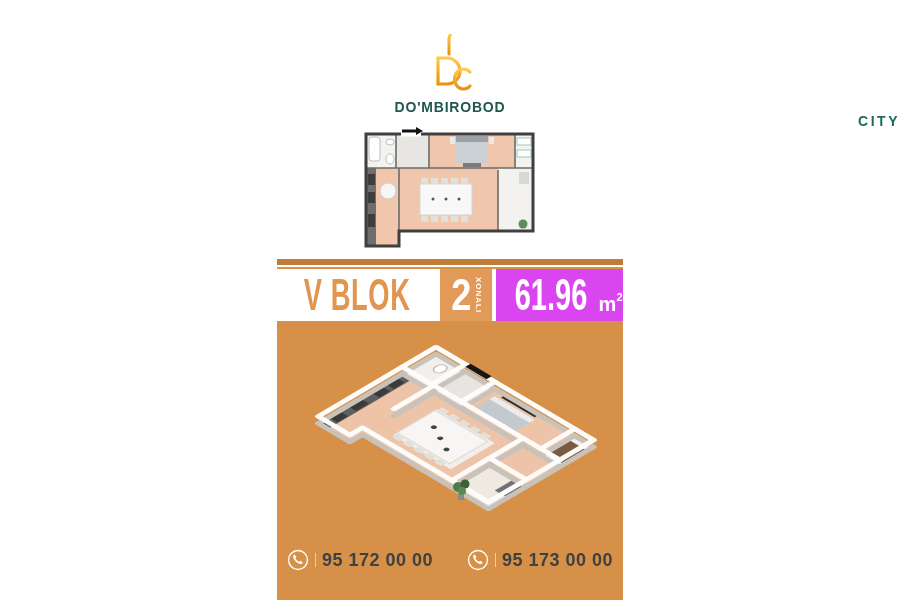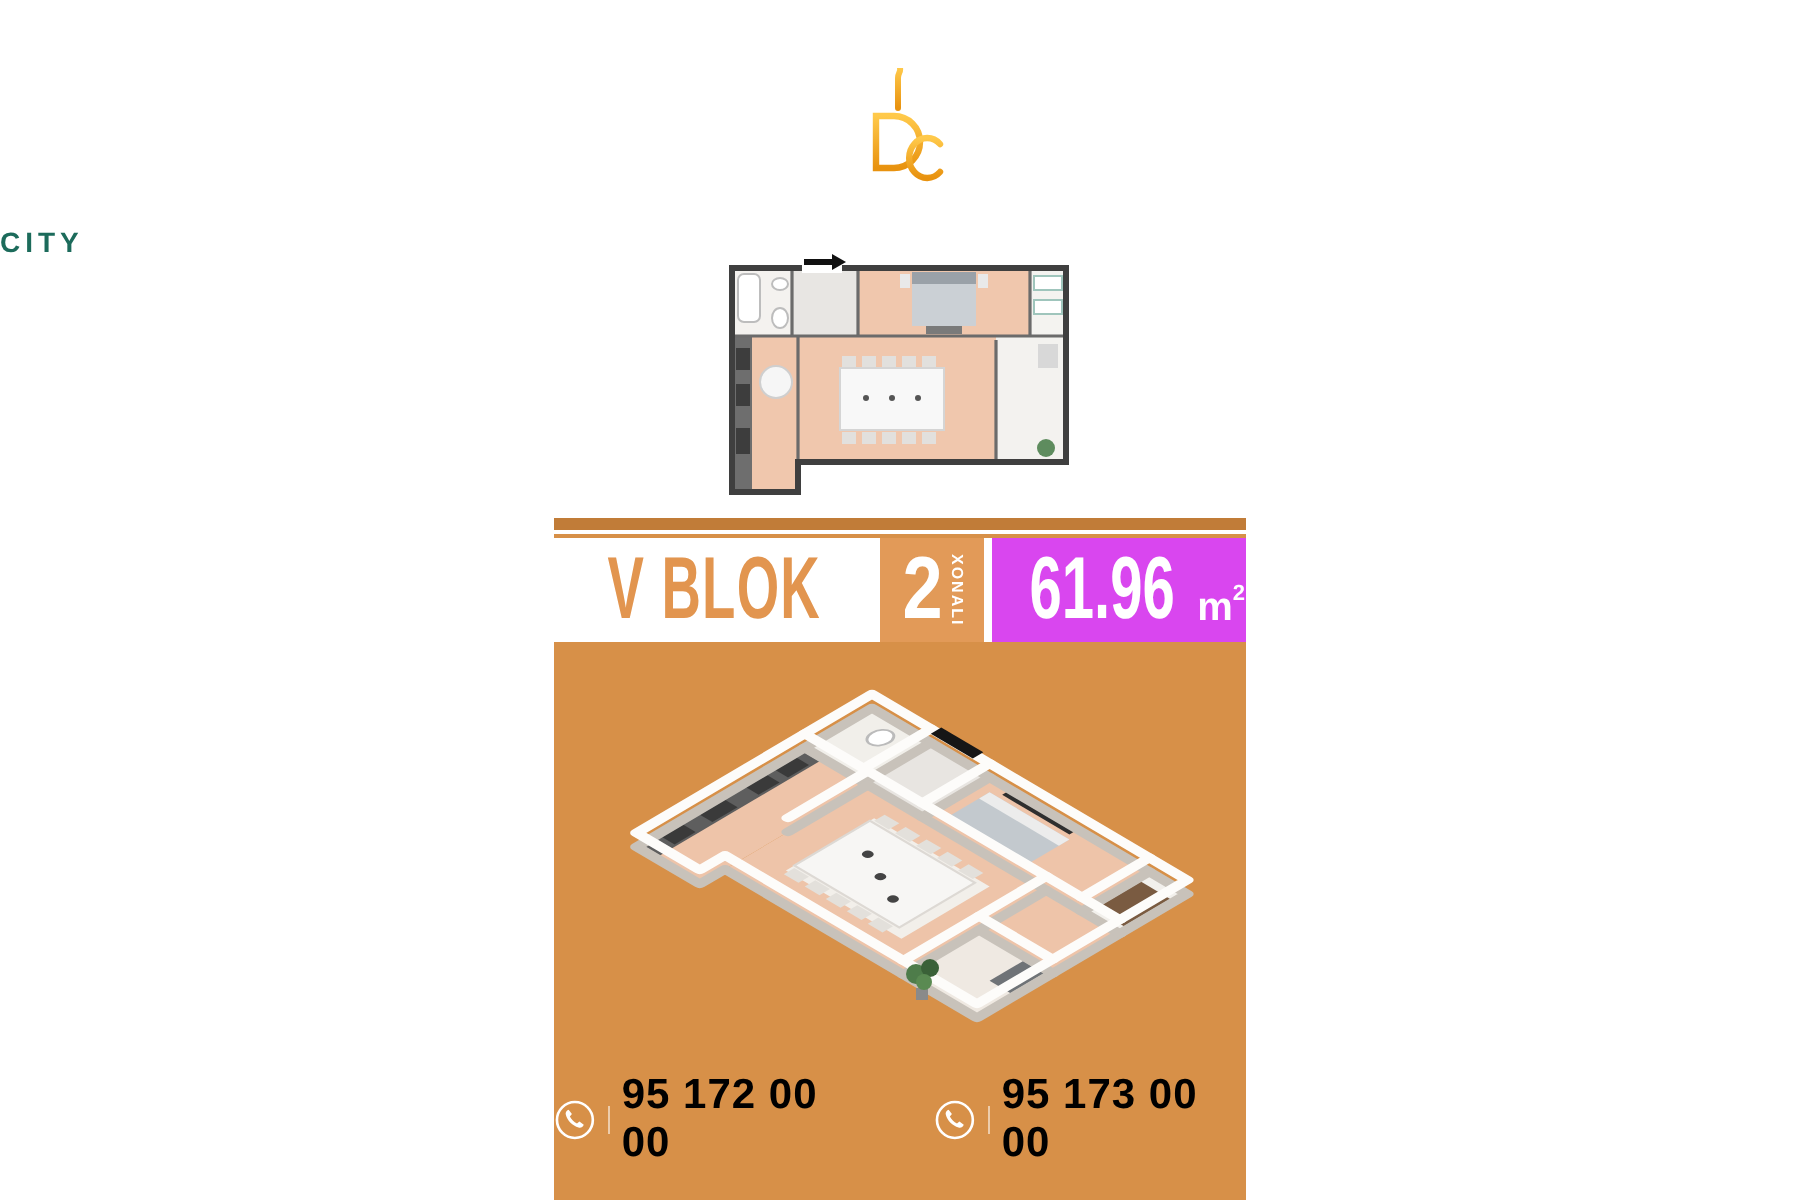--- a/index.html
+++ b/index.html
@@ -8,21 +8,21 @@
     position:relative; width:900px; height:600px; background:#ffffff;
     font-family:"Liberation Sans", sans-serif; overflow:hidden;
   }
   
   .logo { position:absolute; left:420px; top:34px; width:60px; height:64px; }
   .brand-line1 {
     position:absolute; left:0; right:0; top:99px; text-align:center;
     font-size:14px; font-weight:bold; letter-spacing:0.8px; color:#20584E;
   }
   .brand-line2 {
-    position:absolute; left:0; right:0; top:113px; text-align:left;
+    position:absolute; left:0; right:0; top:113px; text-align:right;
     font-size:14px; font-weight:bold; letter-spacing:2.5px; color:#1C6B5B;
   }
   
   .plan2d { position:absolute; left:363px; top:127px; width:174px; height:124px; }
   
   .card {
     position:absolute; left:277px; top:259px; width:346px; height:341px;
     background:#D79048;
   }
   .card-topbar { position:absolute; top:0; left:0; right:0; height:8px;
@@ -49,21 +49,21 @@
   .area-unit { font-size:20px; font-weight:bold; color:#ffffff; line-height:20px;
     margin-left:-8px; }
   .area-sup { font-size:11px; font-weight:bold; color:#ffffff; position:relative; top:-11px; }
   
   .plan3d { position:absolute; left:11px; top:68px; width:324px; height:214px; }
   
   .contacts { position:absolute; top:288px; left:0; right:0; height:26px;
     display:flex; align-items:center; justify-content:center; gap:34px; }
   .contact { display:flex; align-items:center; gap:6px; }
   .contact .sep { width:1px; height:14px; background:rgba(255,255,255,0.55); }
-  .contact .num { font-size:21px; font-weight:bold; color:#000000; letter-spacing:0.5px; }
+  .contact .num { font-size:18px; font-weight:bold; color:#404040; letter-spacing:0.5px; }
 </style>
 </head>
 <body>
 
 <div class="flyer">
 
   <svg class="logo" viewBox="0 0 60 64">
     <defs>
       <linearGradient id="gold" x1="0" y1="0" x2="0" y2="1">
         <stop offset="0" stop-color="#FFC94A"></stop>
@@ -71,20 +71,21 @@
       </linearGradient>
     </defs>
     <g stroke="url(#gold)" fill="none" stroke-linecap="round">
       <path d="M29,20 V5 C29,2.5 30.5,2 30,0" stroke-width="3"></path>
       <path d="M23,20 V11" stroke-width="3"></path>
       <path d="M35,20 V9" stroke-width="3"></path>
       <path d="M18,24 V50 H27 A13,13 0 0 0 27,24 Z" stroke-width="3.2"></path>
       <path d="M50,38 A9,10 0 1 0 50,52" stroke-width="3.2"></path>
     </g>
   </svg>
+  <div class="brand-line1">DO'MBIROBOD</div>
   <div class="brand-line2">CITY</div>
 
   <svg class="plan2d" viewBox="0 0 174 122">
 
     <rect x="4" y="7" width="29" height="33" fill="#F4F2EF"></rect>
     <rect x="33" y="7" width="33" height="33" fill="#E8E6E3"></rect>
     <rect x="66" y="7" width="86" height="33" fill="#F0C7AD"></rect>
     <rect x="152" y="7" width="18" height="33" fill="#F4F3F0"></rect>
     <rect x="4" y="40" width="32" height="78" fill="#F0C7AD"></rect>
     <rect x="36" y="40" width="99" height="63" fill="#F0C7AD"></rect>

